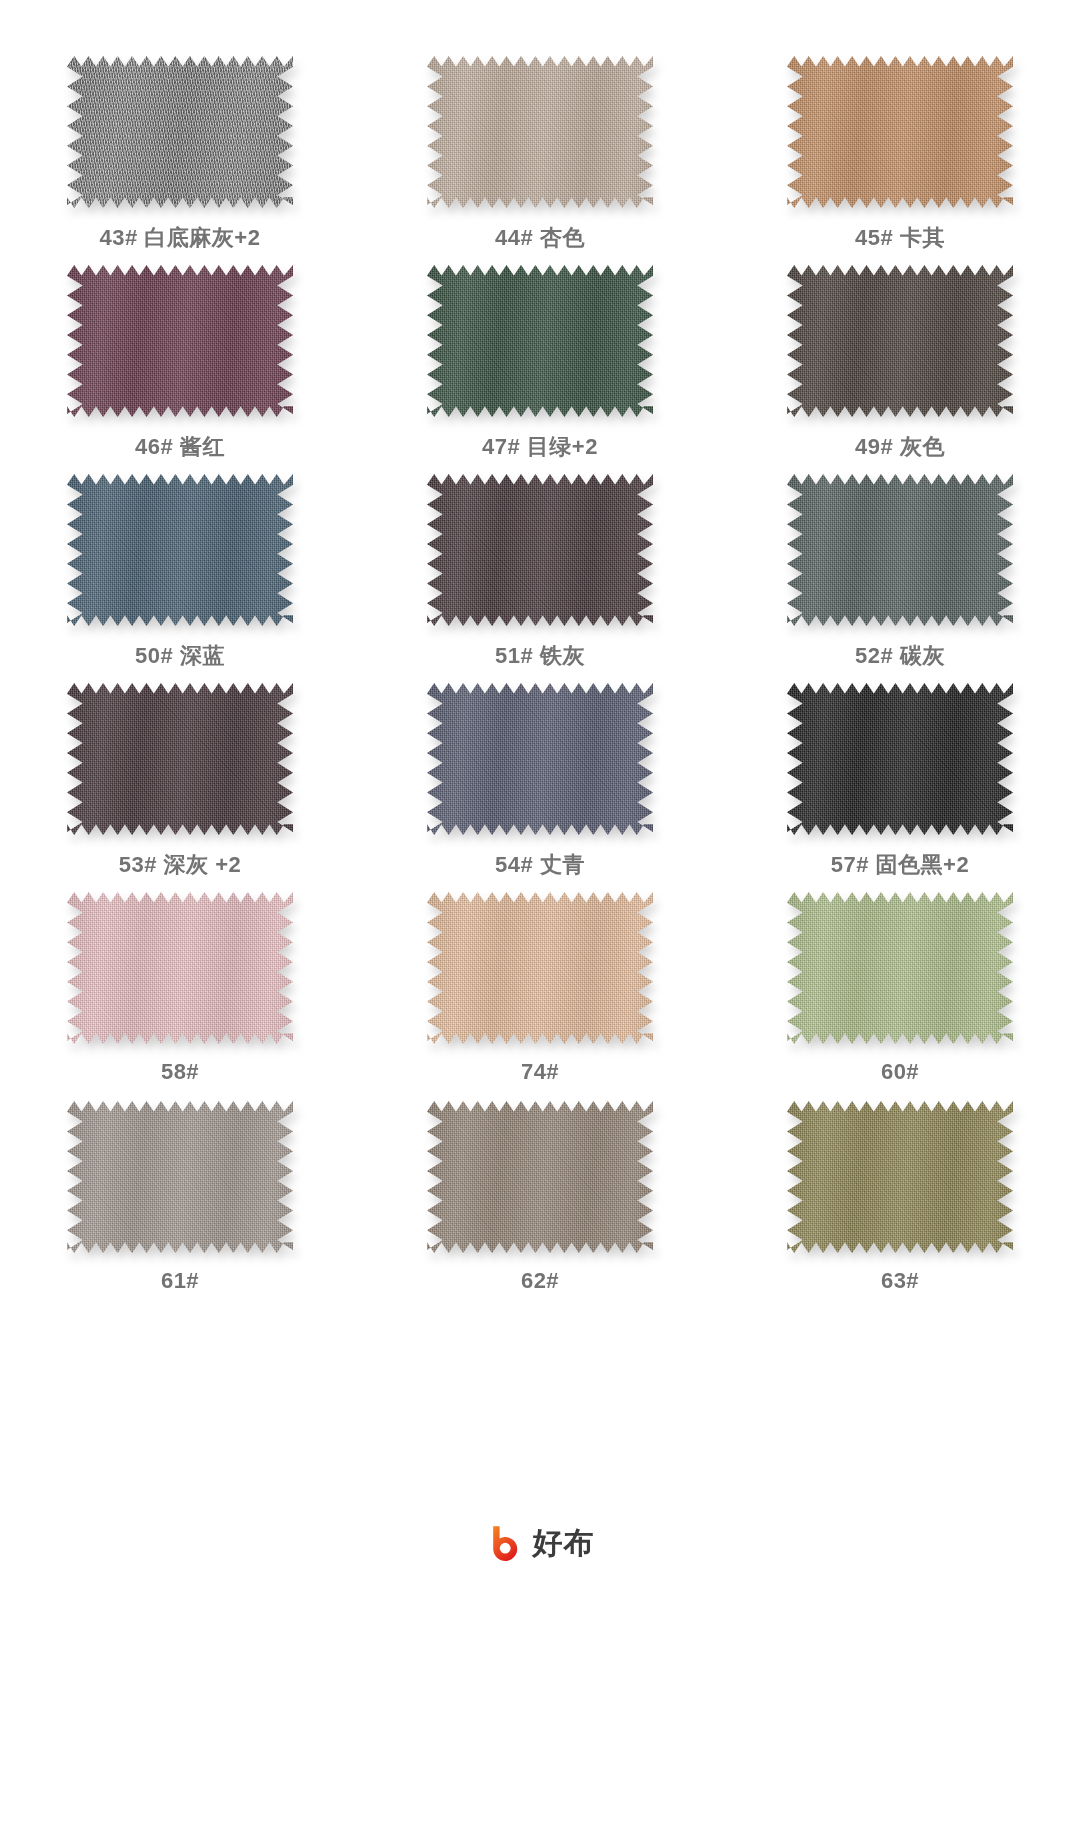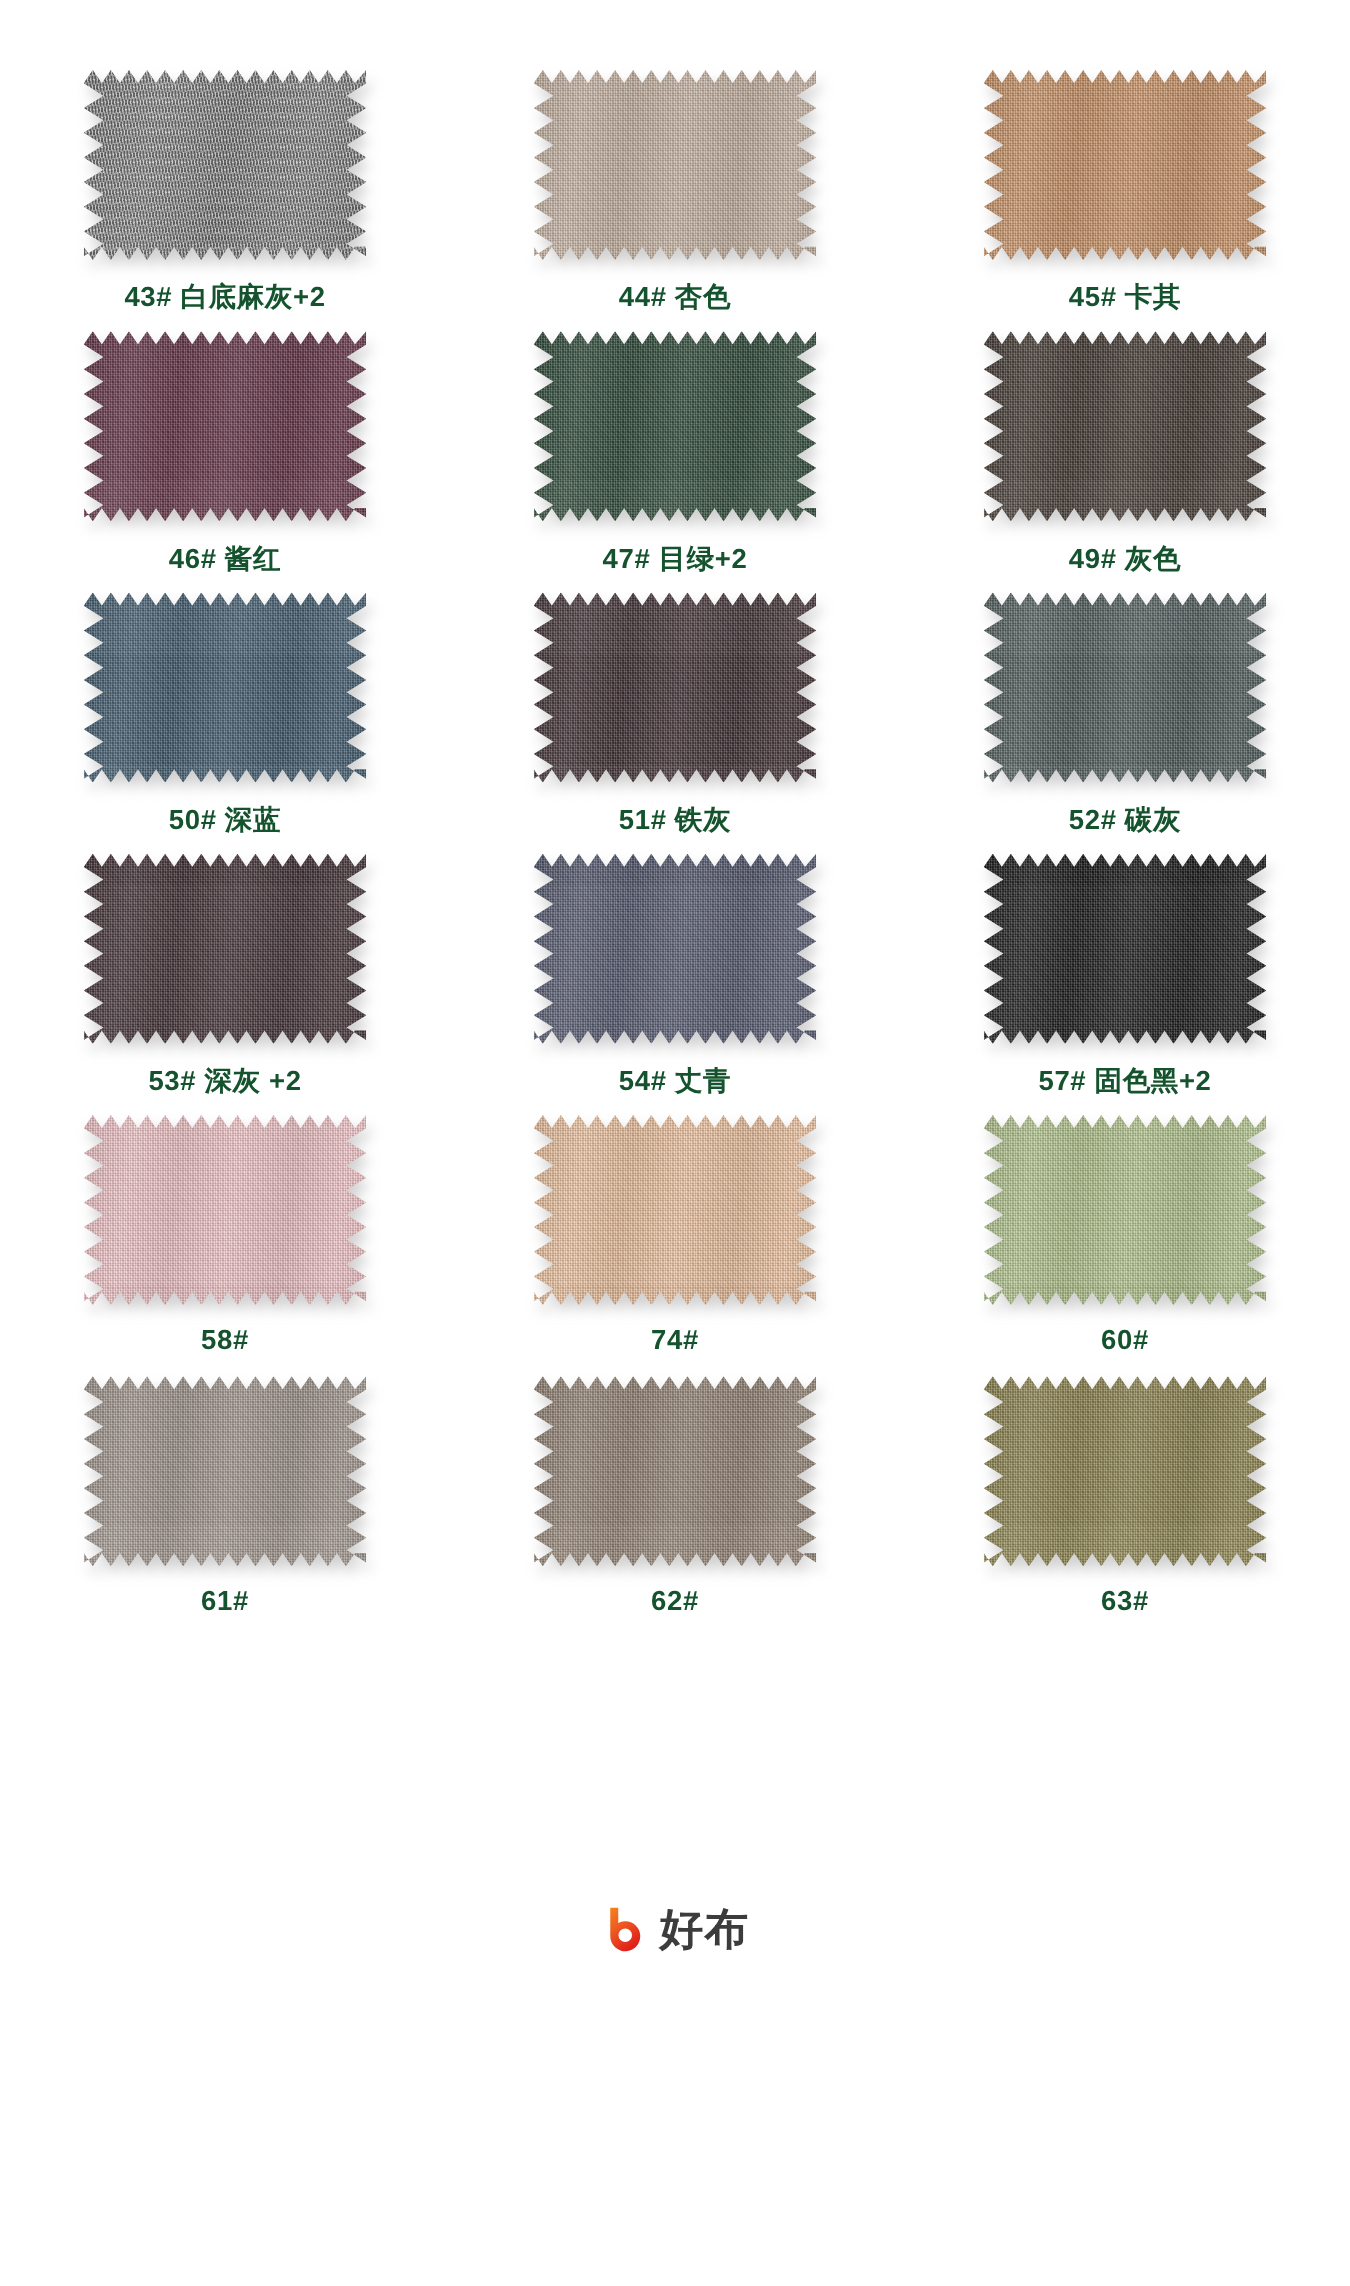--- a/index.html
+++ b/index.html
@@ -141,21 +141,21 @@
         rgba(255,255,255,0.12) 25%,
         rgba(0,0,0,0.07) 50%,
         rgba(255,255,255,0.11) 75%,
         rgba(0,0,0,0.09) 100%);
   }
 
   .swatch-label {
     margin-top: 15px;
     font-size: 22px;
     font-weight: bold;
-    color: #14532d;
+    color: #737373;
     letter-spacing: 0.5px;
     text-align: center;
     font-family: "Liberation Sans", "DejaVu Sans", sans-serif;
     white-space: nowrap;
   }
 
   
   .brand {
     margin-top: 4px;
     display: flex;
@@ -164,21 +164,21 @@
     gap: 7px;
   }
 
   .brand-mark {
     width: 40px;
     height: 40px;
     display: block;
   }
 
   .brand-name {
-    font-size: 35px;
+    font-size: 30px;
     font-weight: bold;
     color: #3c3c3c;
     letter-spacing: 1px;
     line-height: 1;
     font-family: "Liberation Sans", "DejaVu Sans", sans-serif;
   }
 </style>
 </head>
 <body>
 

